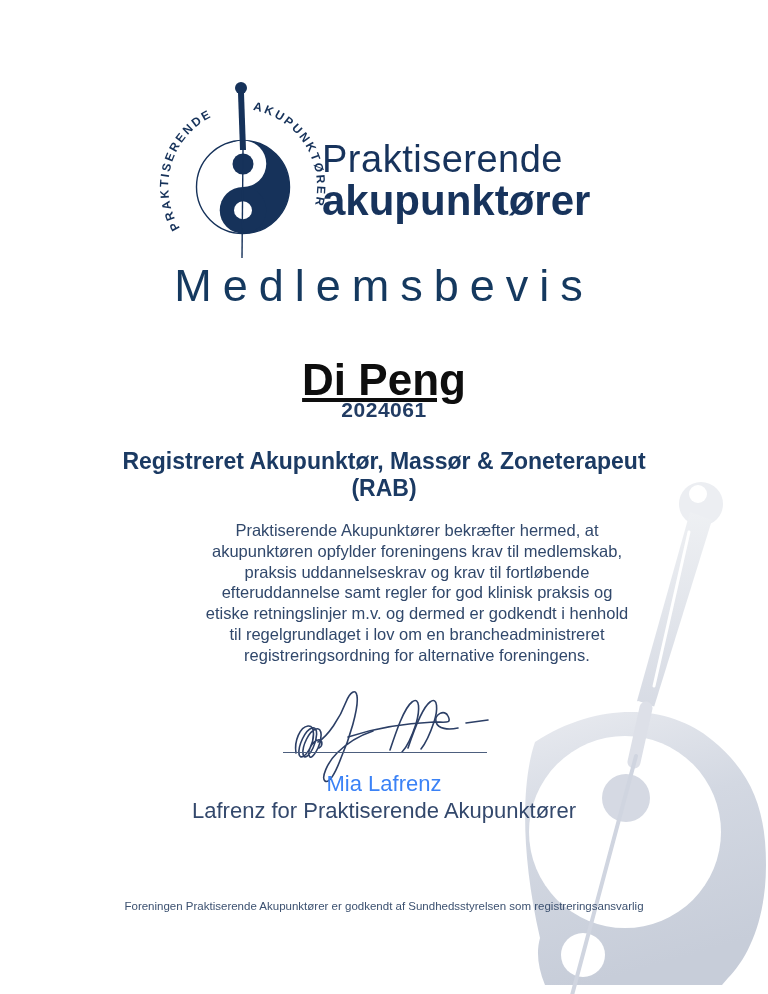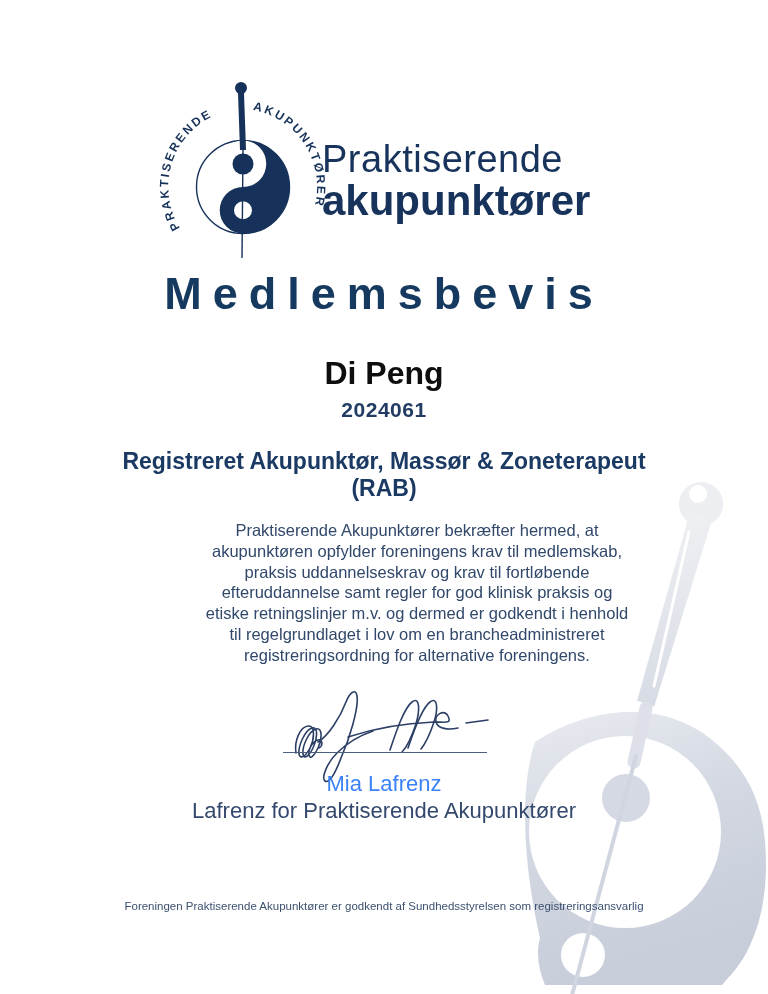--- a/index.html
+++ b/index.html
@@ -15,23 +15,23 @@
   .watermark-layer{z-index:1;pointer-events:none;}
 
   .abs{position:absolute;}
   .center-text{width:768px;text-align:center;}
 
   .wordmark{left:322px;top:140px;color:#17335c;line-height:1;}
   .wordmark-line1{font-size:38px;font-weight:400;letter-spacing:0.5px;}
   .wordmark-line2{font-size:42px;font-weight:700;letter-spacing:0px;margin-top:2px;}
 
   .cert-title{
-    top:268px;color:#15395f;font-size:45px;font-weight:700;letter-spacing:11px;
+    top:260px;color:#15395f;font-size:45px;font-weight:400;letter-spacing:11px;
   }
-  .member-name{top:355px;color:#0e0e0e;font-size:32px;font-weight:700;}
+  .member-name{top:355px;color:#0e0e0e;font-size:44px;font-weight:700;text-decoration:underline;}
   .member-number{top:398px;color:#223c63;font-size:21px;font-weight:700;letter-spacing:0.5px;}
   .qualification{top:448px;color:#1b3a63;font-size:23px;font-weight:700;line-height:27px;}
   .body-text{top:520px;color:#31486b;font-size:16.5px;line-height:20.8px;font-weight:400;padding-left:33px;}
   .signer-name{top:771px;color:#3b82f6;font-size:22px;}
   .signer-title{top:798px;color:#33486c;font-size:22px;}
   .footer-note{top:900px;color:#3c5170;font-size:11.5px;}
 
   .sig-line{
     left:283px;top:752px;width:204px;height:0;
     border-top:1px solid #4d5f7e;

